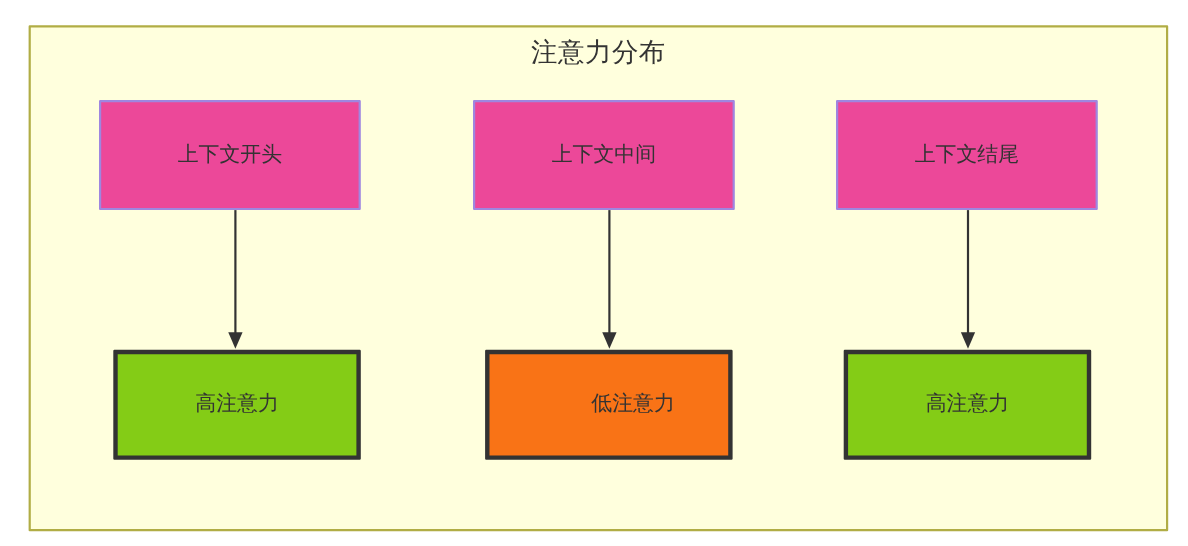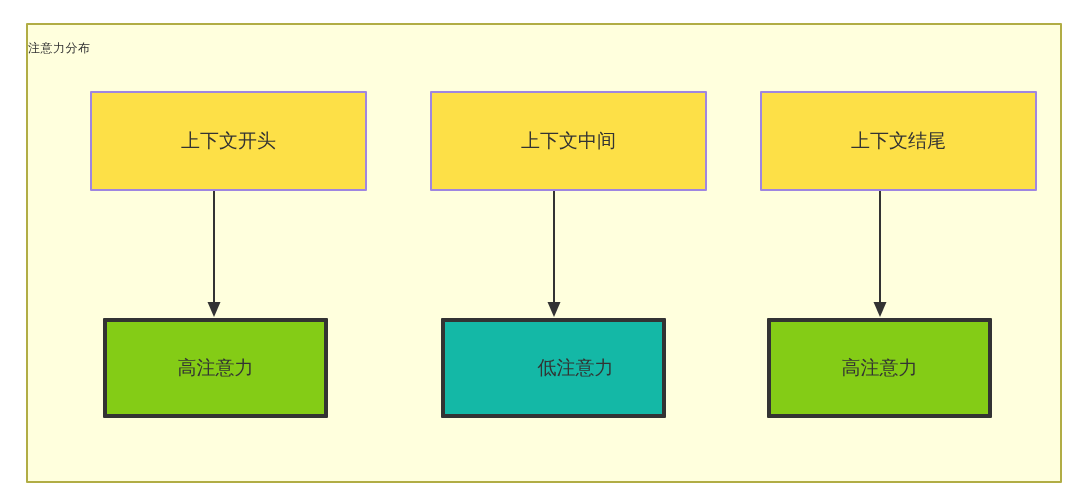--- a/index.html
+++ b/index.html
@@ -36,21 +36,22 @@
     background: #ffffdd;
     border: 2px solid #b1ad45;
     border-radius: 1px;
   }
 
   #subgraph-title {
     position: absolute;
     left: 0;
     top: 10px;
     width: 100%;
-    font-size: 12px;
+    text-align: center;
+    font-size: 24px;
     line-height: 26px;
     color: #333333;
     letter-spacing: 0.5px;
     white-space: nowrap;
   }
 
   
   .node {
     position: absolute;
     box-sizing: border-box;
@@ -58,42 +59,43 @@
     align-items: center;
     justify-content: center;
     text-align: center;
     color: #333333;
     font-size: 19px;
     line-height: 24px;
     white-space: nowrap;
   }
 
   .node-source {
-    background: #fde047;
+    background: #ec4899;
     border: 2px solid #9f86e0;
     border-radius: 1px;
-    width: 277px;
+    width: 238px;
     height: 100px;
     top: 91px;
+    font-family: Liberation Mono, monospace;
   }
 
   .node-result {
     border: 4px solid #333333;
     border-radius: 1px;
     width: 225px;
     height: 100px;
     top: 318px;
   }
 
   .node-result.high {
     background: #84cc16;
   }
 
   .node-result.low {
-    background: #14b8a6;
+    background: #f97316;
     padding-left: 44px;
   }
 
   
   .col-1.node-source { left: 90px; }
   .col-2.node-source { left: 430px; }
   .col-3.node-source { left: 760px; }
 
   .col-1.node-result { left: 103px; }
   .col-2.node-result { left: 441px; }

